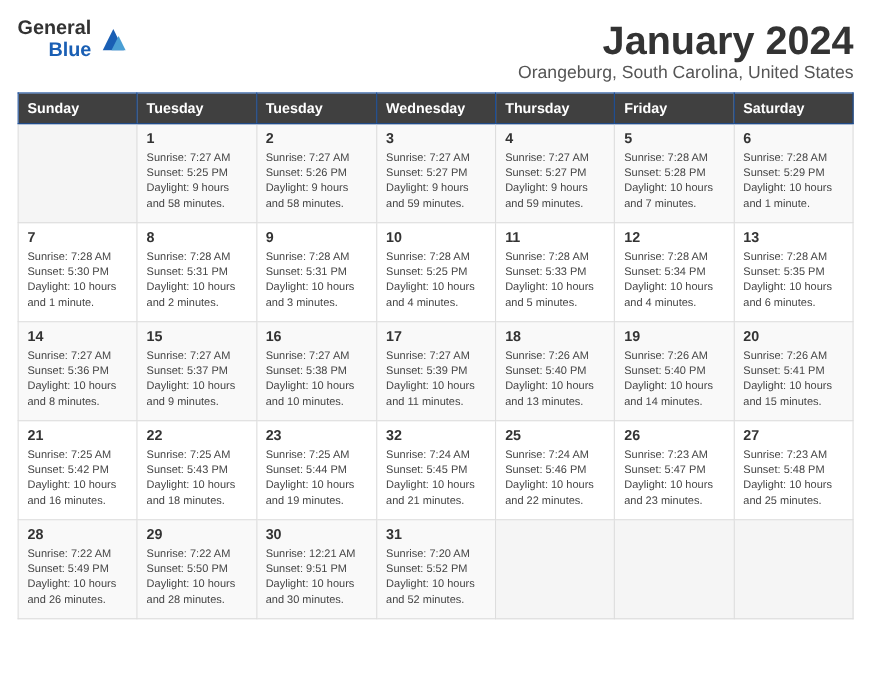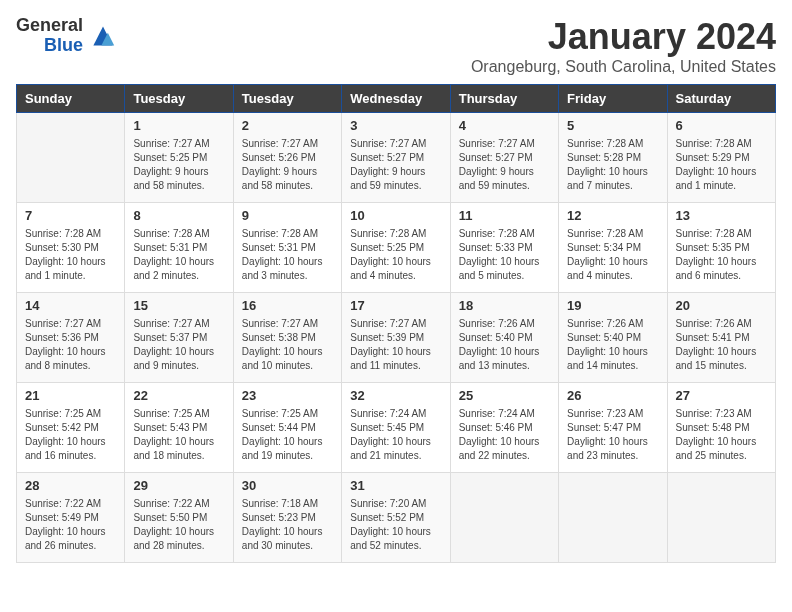--- a/index.html
+++ b/index.html
@@ -256,21 +256,21 @@
         <td>
           <span class="day-number">28</span>
           <div class="cell-content"><span>Sunrise: 7:22 AM</span><br><span>Sunset: 5:49 PM</span><br><span>Daylight: 10 hours</span><br><span>and 26 minutes.</span></div>
         </td>
         <td>
           <span class="day-number">29</span>
           <div class="cell-content"><span>Sunrise: 7:22 AM</span><br><span>Sunset: 5:50 PM</span><br><span>Daylight: 10 hours</span><br><span>and 28 minutes.</span></div>
         </td>
         <td>
           <span class="day-number">30</span>
-          <div class="cell-content"><span>Sunrise: 7:18 AM</span><br><span>Sunset: 5:23 PM</span><br><span>Daylight: 10 hours</span><br><span>and 30 minutes.</span></div>
+          <div class="cell-content"><span>Sunrise: 12:21 AM</span><br><span>Sunset: 9:51 PM</span><br><span>Daylight: 10 hours</span><br><span>and 30 minutes.</span></div>
         </td>
         <td>
           <span class="day-number">31</span>
           <div class="cell-content"><span>Sunrise: 7:20 AM</span><br><span>Sunset: 5:52 PM</span><br><span>Daylight: 10 hours</span><br><span>and 52 minutes.</span></div>
         </td>
         <td class="empty-cell"></td>
         <td class="empty-cell"></td>
         <td class="empty-cell"></td>
       </tr>
     </tbody>

